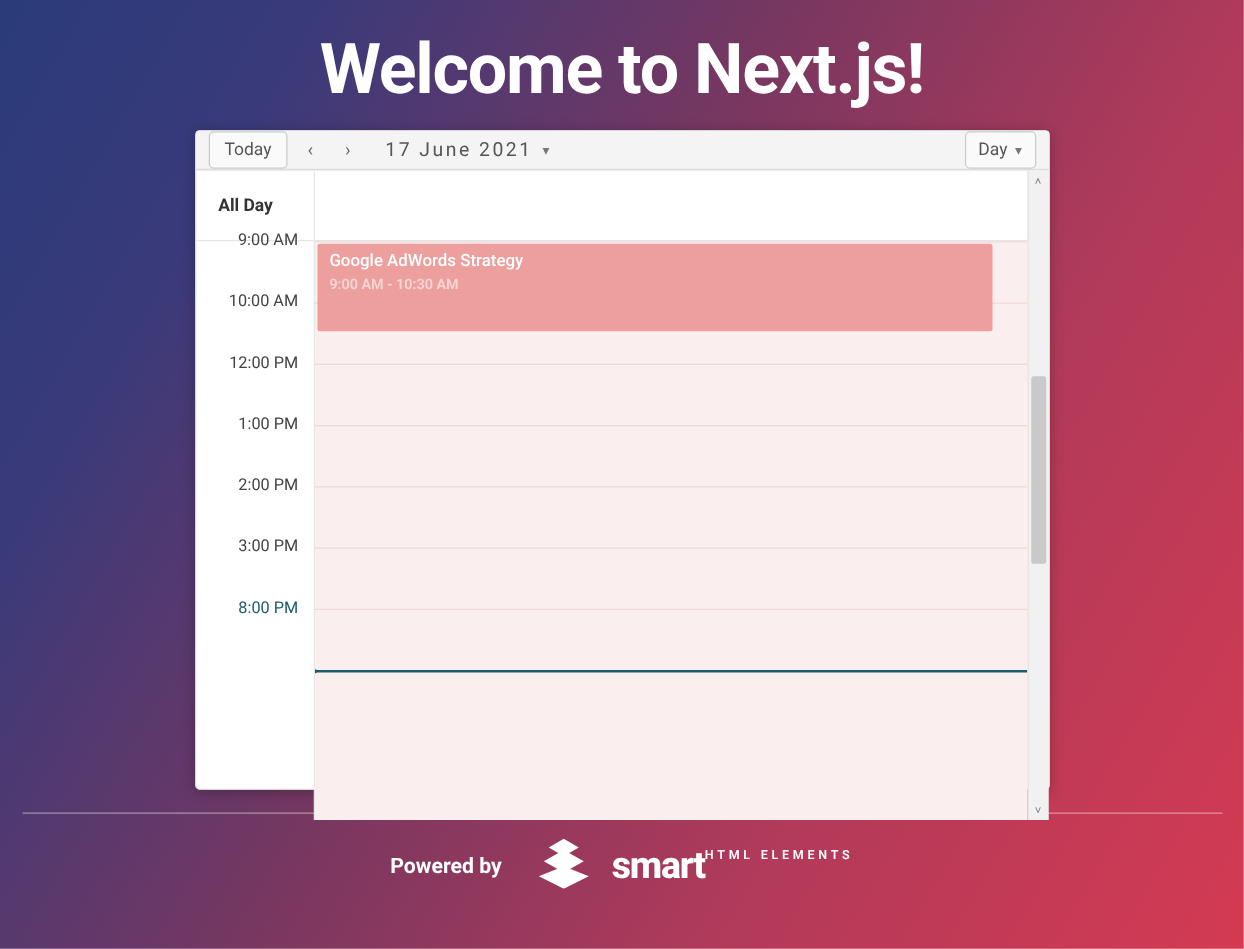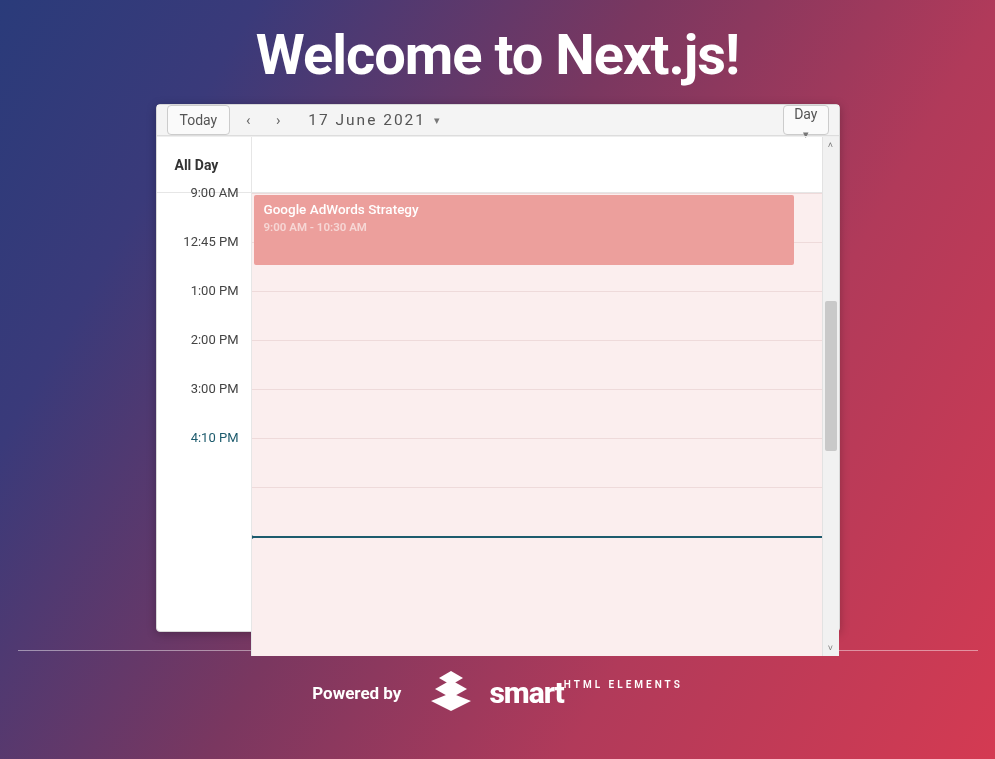--- a/index.html
+++ b/index.html
@@ -26,21 +26,21 @@
     display: inline-flex; align-items: center; cursor: pointer; user-select: none;
   }
   .icon-btn { width: 24px; height: 24px; display: inline-flex; align-items: center; justify-content: center;
     cursor: pointer; color: #666; font-size: 15px; }
   .date-select {
     margin-left: 12px; color: #555; font-size: 15.5px; letter-spacing: 2px;
     display: inline-flex; align-items: center; gap: 8px; cursor: pointer;
   }
   .spacer { flex: 1; }
   .view-btn { height: 30px; border: 1px solid #ccc; background: #fafafa; border-radius: 4px;
-    padding: 0 10px; font-size: 14px; color: #555; display: inline-flex; align-items: center; gap: 6px; cursor: pointer; flex-direction: column; }
+    padding: 0 10px; font-size: 14px; color: #555; display: inline-flex; align-items: center; gap: 6px; cursor: pointer; }
   .chev { font-size: 11px; color: #777; }
   .body-scroll { position: relative; flex: 1; display: flex; border-top: 1px solid #eee; }
   .time-col { width: 95px; border-right: 1px solid #e6e6e6; position: relative; }
   .allday-row {
     height: 56px; border-bottom: 1px solid #e6e6e6; display: flex; align-items: center;
     padding-left: 18px; font-weight: 700; font-size: 14px; color: #333;
   }
   .time-slots { position: relative; }
   .time-label {
     height: 49px; display: flex; align-items: flex-start; justify-content: flex-end;
@@ -97,25 +97,26 @@
       <span>Day</span>
       <span class="chev">▾</span>
     </div>
   </div>
 
   <div class="body-scroll">
     <div class="time-col">
       <div class="allday-row">All Day</div>
       <div class="time-slots" id="time-slots">
           <div class="time-label">9:00 AM</div>
-          <div class="time-label">12:45 PM</div>
+          <div class="time-label">10:00 AM</div>
+          <div class="time-label">12:00 PM</div>
           <div class="time-label">1:00 PM</div>
           <div class="time-label">2:00 PM</div>
           <div class="time-label">3:00 PM</div>
-          <div class="time-label now-time-label">4:10 PM</div>
+          <div class="time-label now-time-label">8:00 PM</div>
         </div>
     </div>
     <div class="grid-col">
       <div class="grid-allday"></div>
       <div class="grid-body" id="grid-body" style="height: 463px;">
           <div class="hline" style="top: 0px;"></div>
           <div class="hline" style="top: 49px;"></div>
           <div class="hline" style="top: 98px;"></div>
           <div class="hline" style="top: 147px;"></div>
           <div class="hline" style="top: 196px;"></div>

